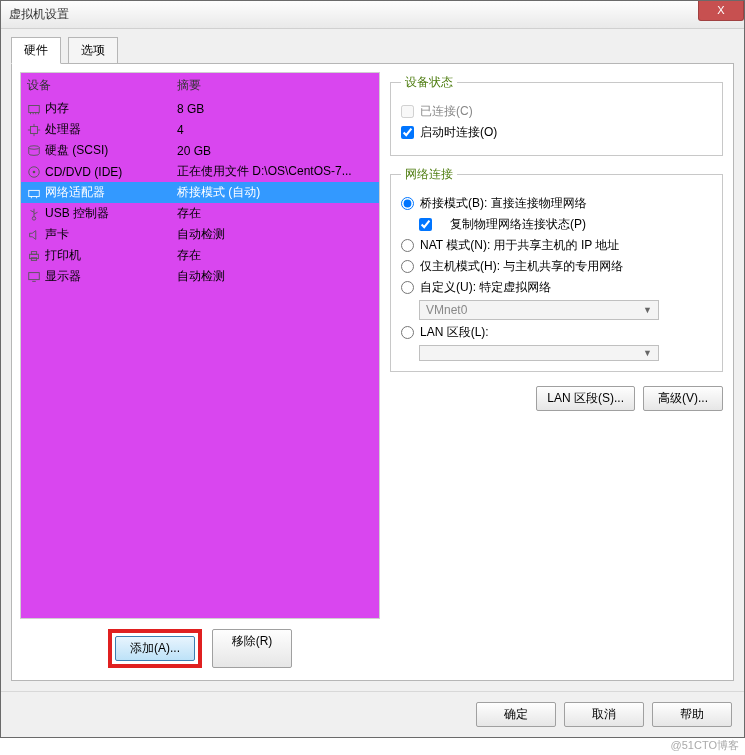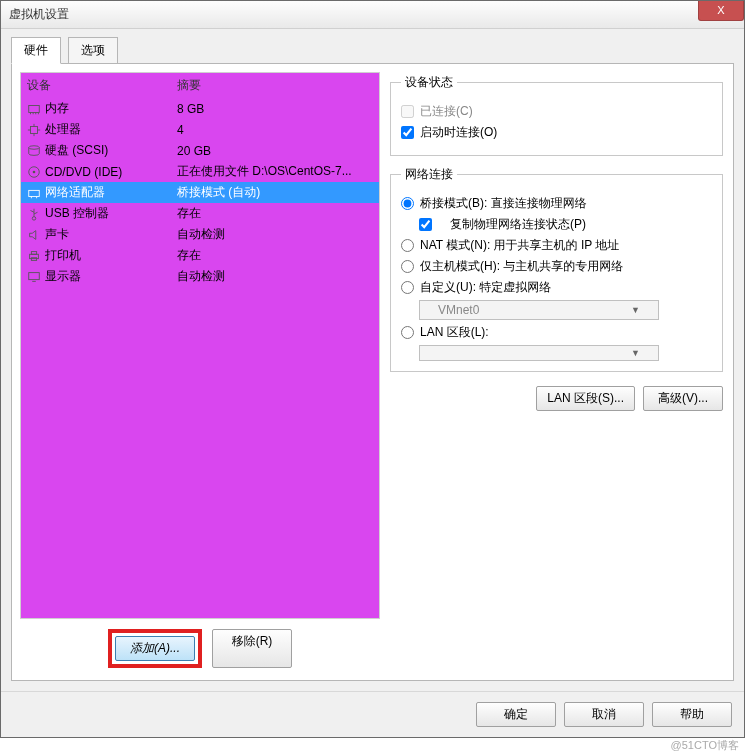--- a/index.html
+++ b/index.html
@@ -130,51 +130,50 @@
       text-align: center;
     }
     .btn.highlight {
       background: linear-gradient(#e8f4fd,#bde2f8);
       border-color: #3c7fb1;
     }
     .red-box {
       border: 4px solid #e02020;
       padding: 3px;
       display: inline-block;
-      font-style: italic;
     }
     .right-pane {
       flex: 1;
       display: flex;
       flex-direction: column;
       gap: 10px;
       padding: 2px;
     }
     fieldset {
       border: 1px solid #c8c8c8;
       padding: 8px 10px 10px 10px;
       margin: 0;
     }
-    legend { padding: 0 4px; color: #000000; }
+    legend { padding: 0 4px; color: #4d7c0f; }
     .opt {
       display: flex;
       align-items: center;
       gap: 6px;
       margin: 4px 0;
     }
     .opt input[type=radio], .opt input[type=checkbox] {
       margin: 0;
     }
     .opt.disabled { color: #888; }
     .indent { margin-left: 18px; gap: 18px; }
     .select {
       width: 240px;
       border: 1px solid #c0c0c0;
       background: #f4f4f4;
-      padding: 2px 18px;
+      padding: 2px 6px;
       color: #888;
       margin-left: 18px;
       display: flex;
       justify-content: space-between;
       align-items: center;
     }
     .rbuttons {
       display: flex;
       justify-content: flex-end;
       gap: 8px;

